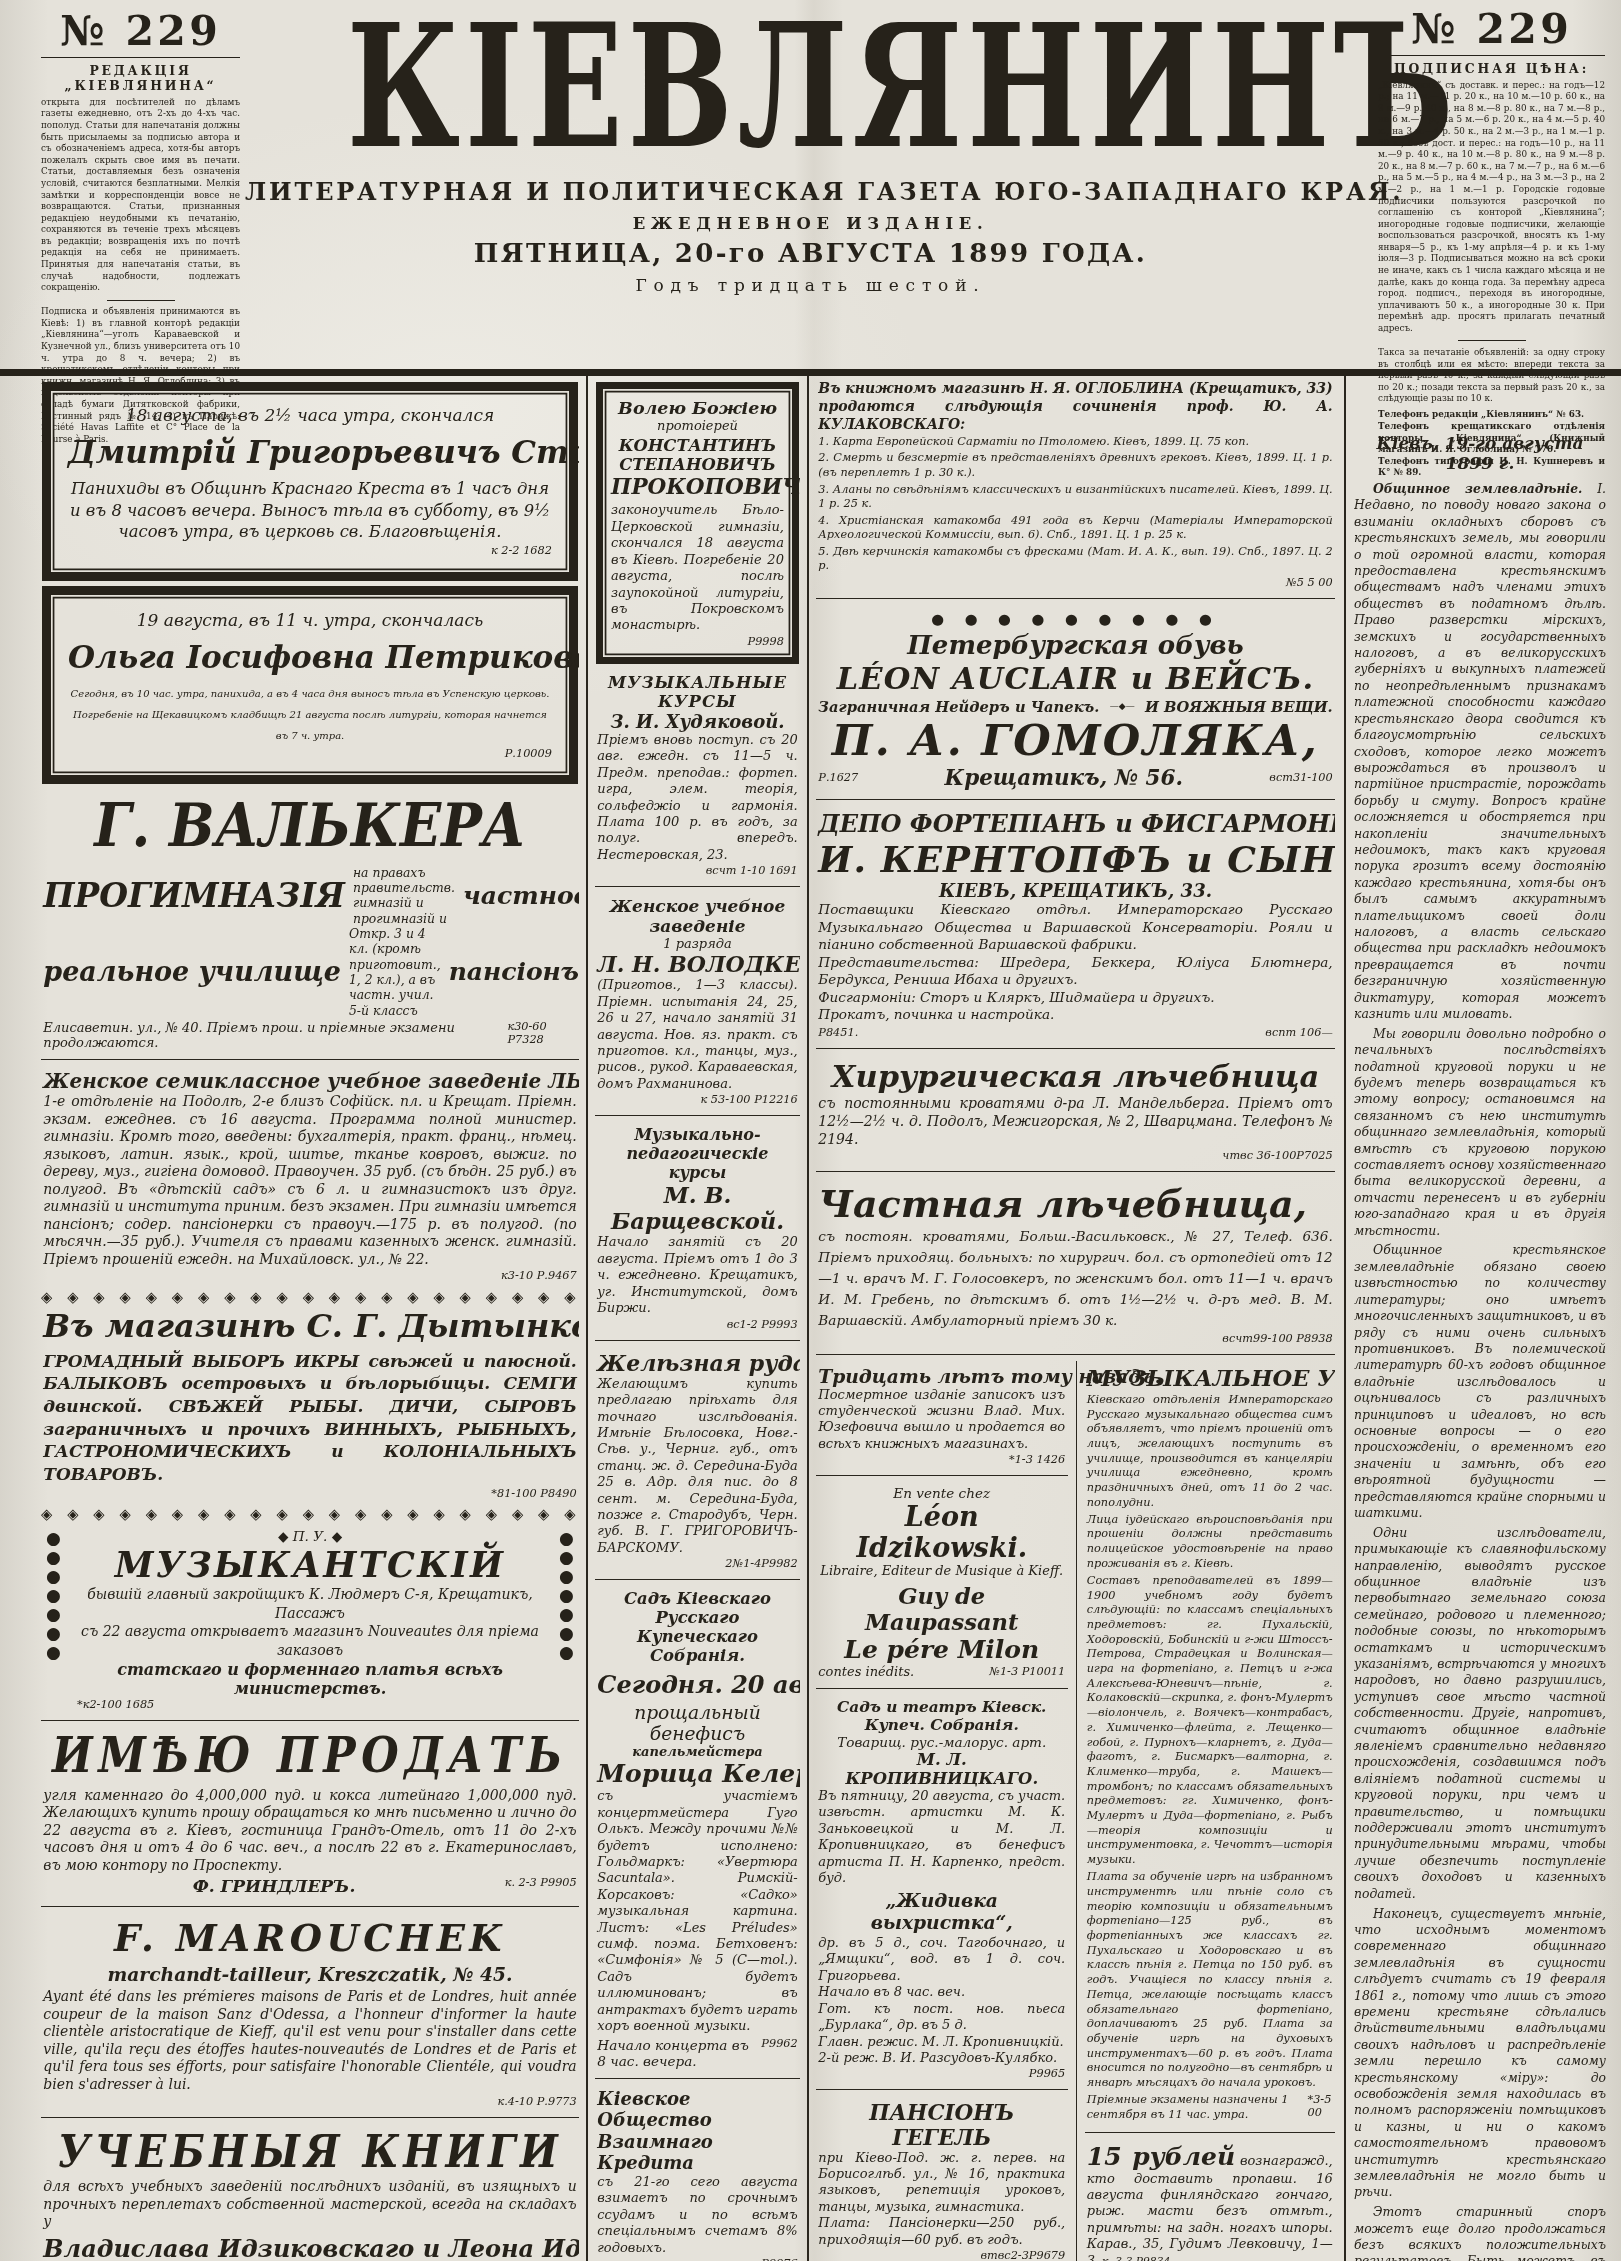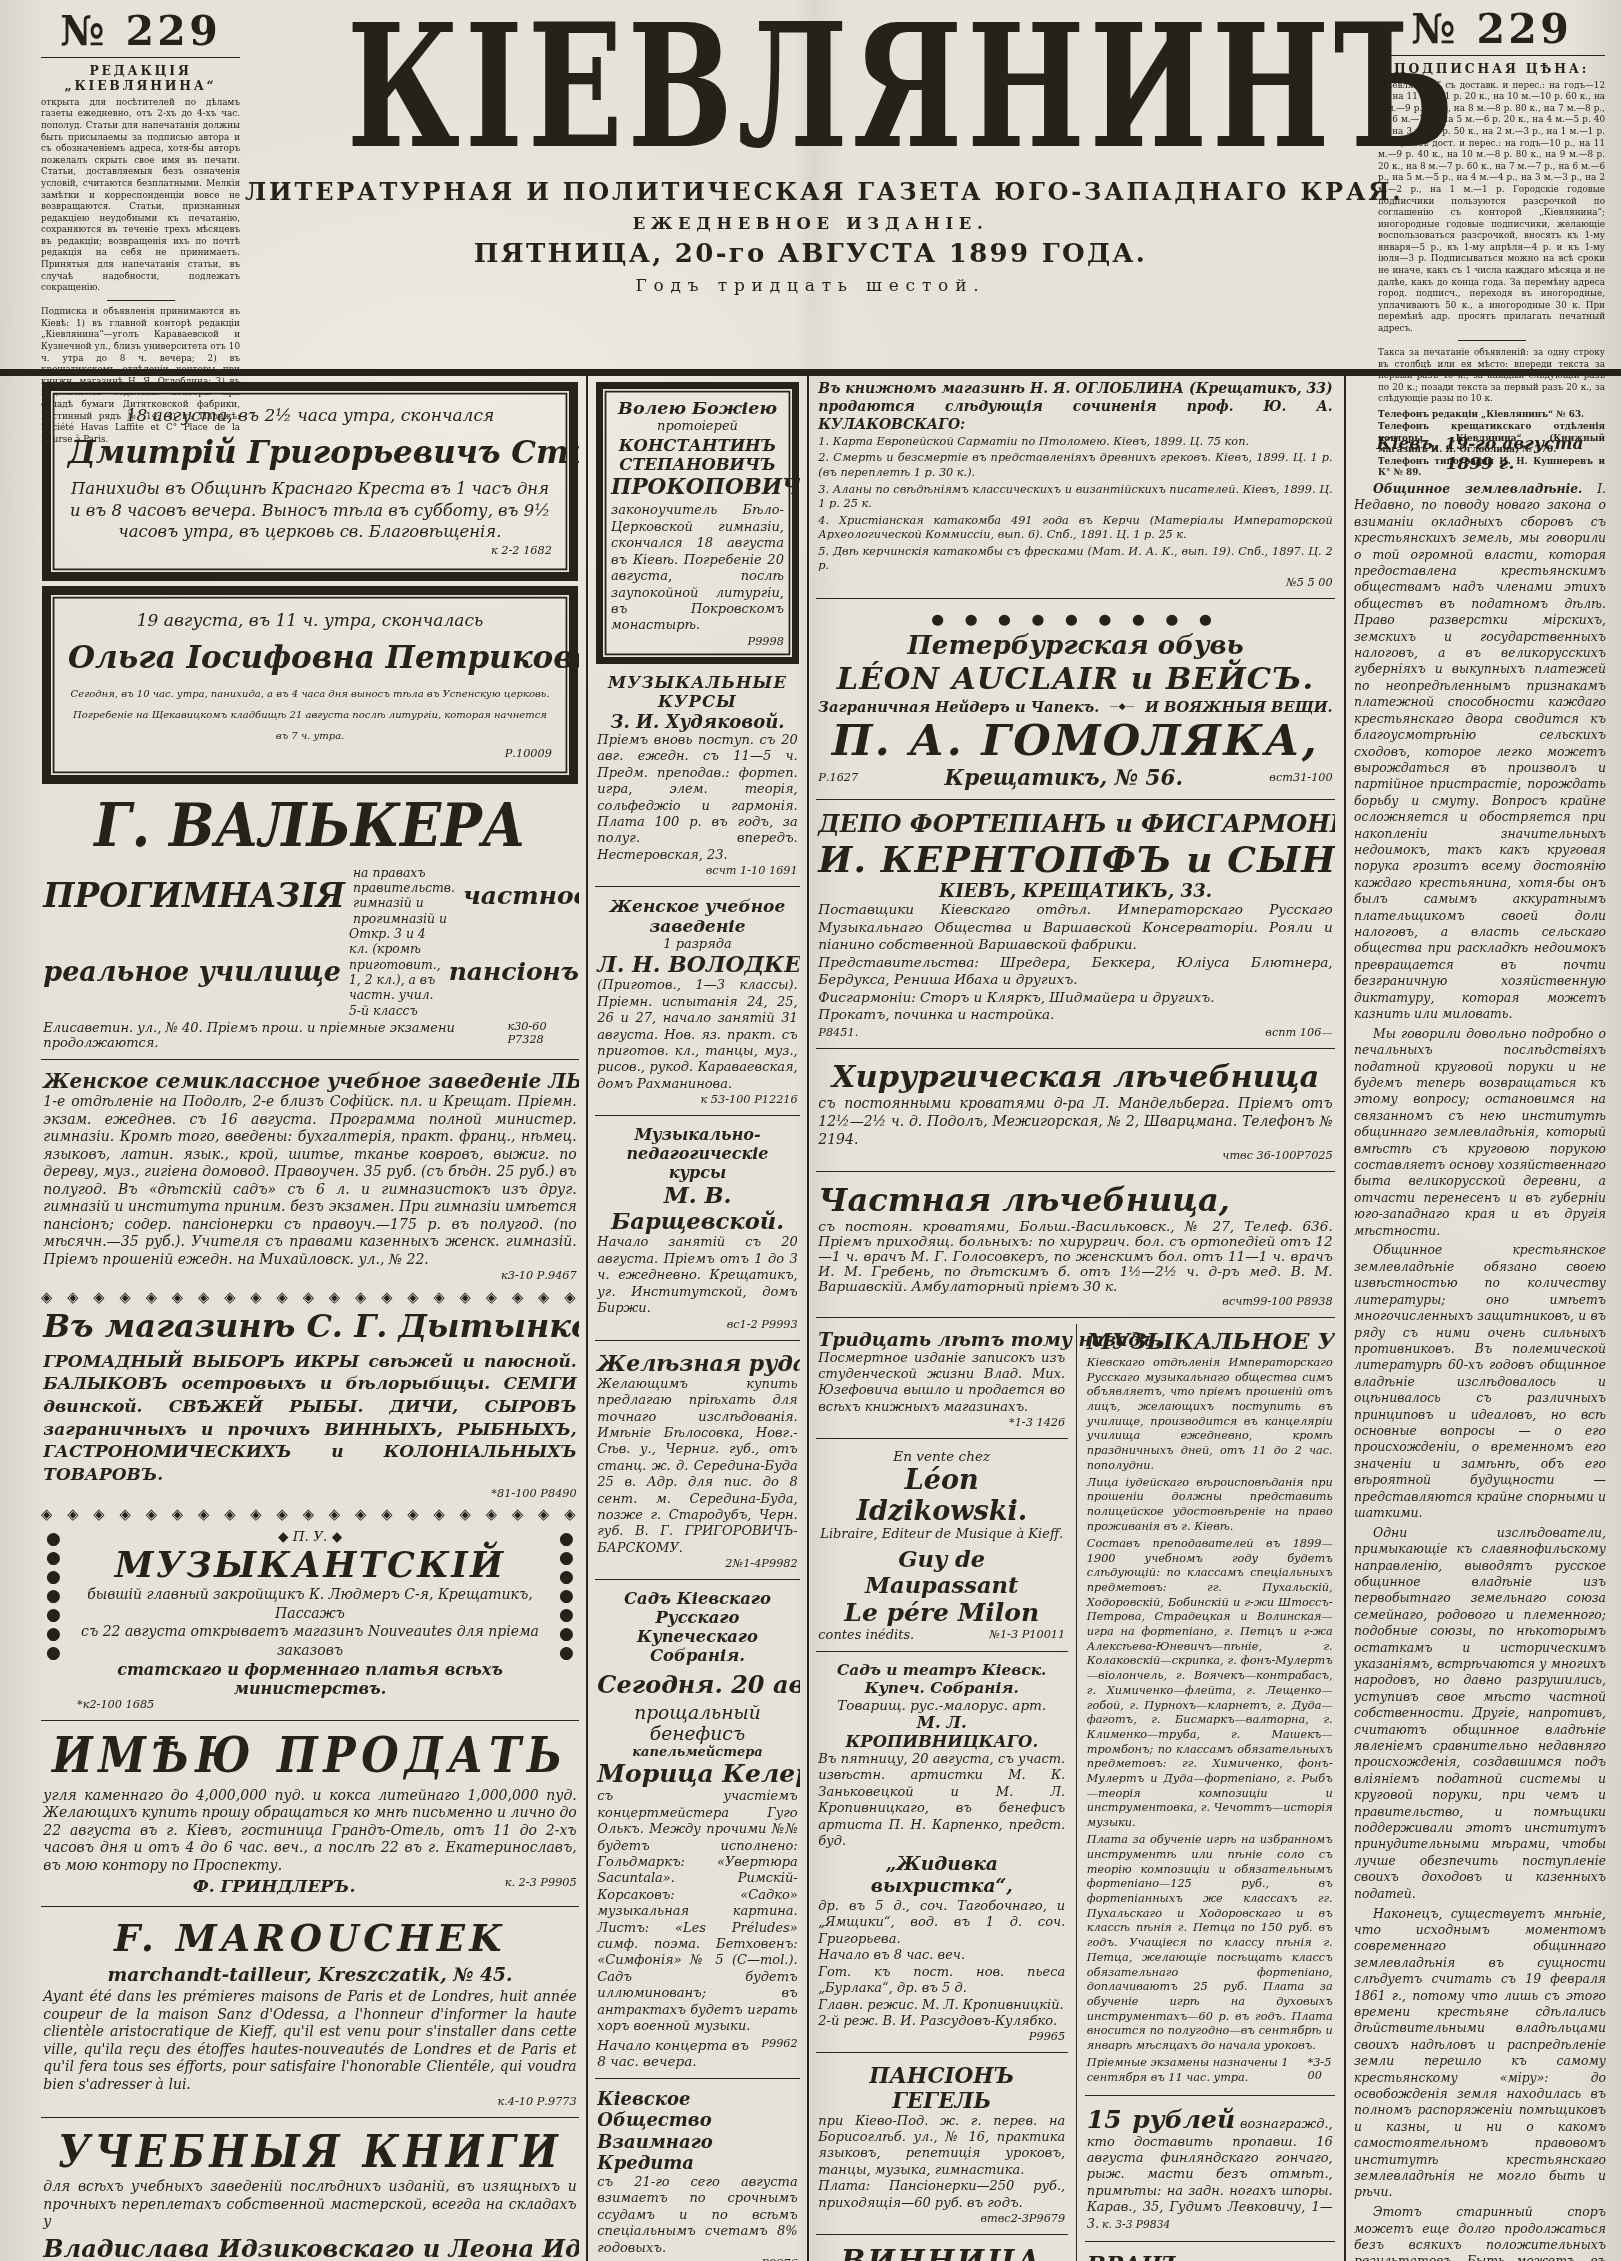--- a/index.html
+++ b/index.html
@@ -334,22 +334,22 @@
       <div class="sep"></div>
 
       <div class="ad">
         <div class="b c" style="font-size:30.5px;white-space:nowrap">Хирургическая лѣчебница</div>
         <div class="j" style="font-size:14px;line-height:18px">съ постоянными кроватями д-ра Л. Мандельберга. Пріемъ отъ 12½—2½ ч. д. Подолъ, Межигорская, № 2, Шварцмана. Телефонъ № 2194.</div>
         <div class="code-r">чтвс 36-100Р7025</div>
       </div>
       <div class="sep"></div>
 
       <div class="ad">
-        <div class="b" style="font-size:32px;white-space:nowrap">Частная лѣчебница,</div>
-        <div class="j" style="font-size:13.6px;line-height:15px">съ постоян. кроватями, Больш.-Васильковск., № 27, Телеф. 636. Пріемъ приходящ. больныхъ: по хирургич. бол. съ ортопедіей отъ 12—1 ч. врачъ М. Г. Голосовкеръ, по женскимъ бол. отъ 11—1 ч. врачъ И. М. Гребень, по дѣтскимъ б. отъ 1½—2½ ч. д-ръ мед. В. М. Варшавскій. Амбулаторный пріемъ 30 к.</div>
+        <div class="b" style="font-size:38px;white-space:nowrap">Частная лѣчебница,</div>
+        <div class="j" style="font-size:13.6px;line-height:21px">съ постоян. кроватями, Больш.-Васильковск., № 27, Телеф. 636. Пріемъ приходящ. больныхъ: по хирургич. бол. съ ортопедіей отъ 12—1 ч. врачъ М. Г. Голосовкеръ, по женскимъ бол. отъ 11—1 ч. врачъ И. М. Гребень, по дѣтскимъ б. отъ 1½—2½ ч. д-ръ мед. В. М. Варшавскій. Амбулаторный пріемъ 30 к.</div>
         <div class="code-r">всчт99-100 Р8938</div>
       </div>
       <div class="sep"></div>
 
       <div style="display:flex;gap:0;position:relative">
         <div style="position:absolute;left:50%;top:0;bottom:0;width:1.7px;background:#2a261e"></div>
 
         <div style="width:50%;padding-right:8px;box-sizing:border-box">
           <div class="ad">
             <div class="b c" style="font-size:18.7px;white-space:nowrap">Тридцать лѣтъ тому назадъ.</div>

